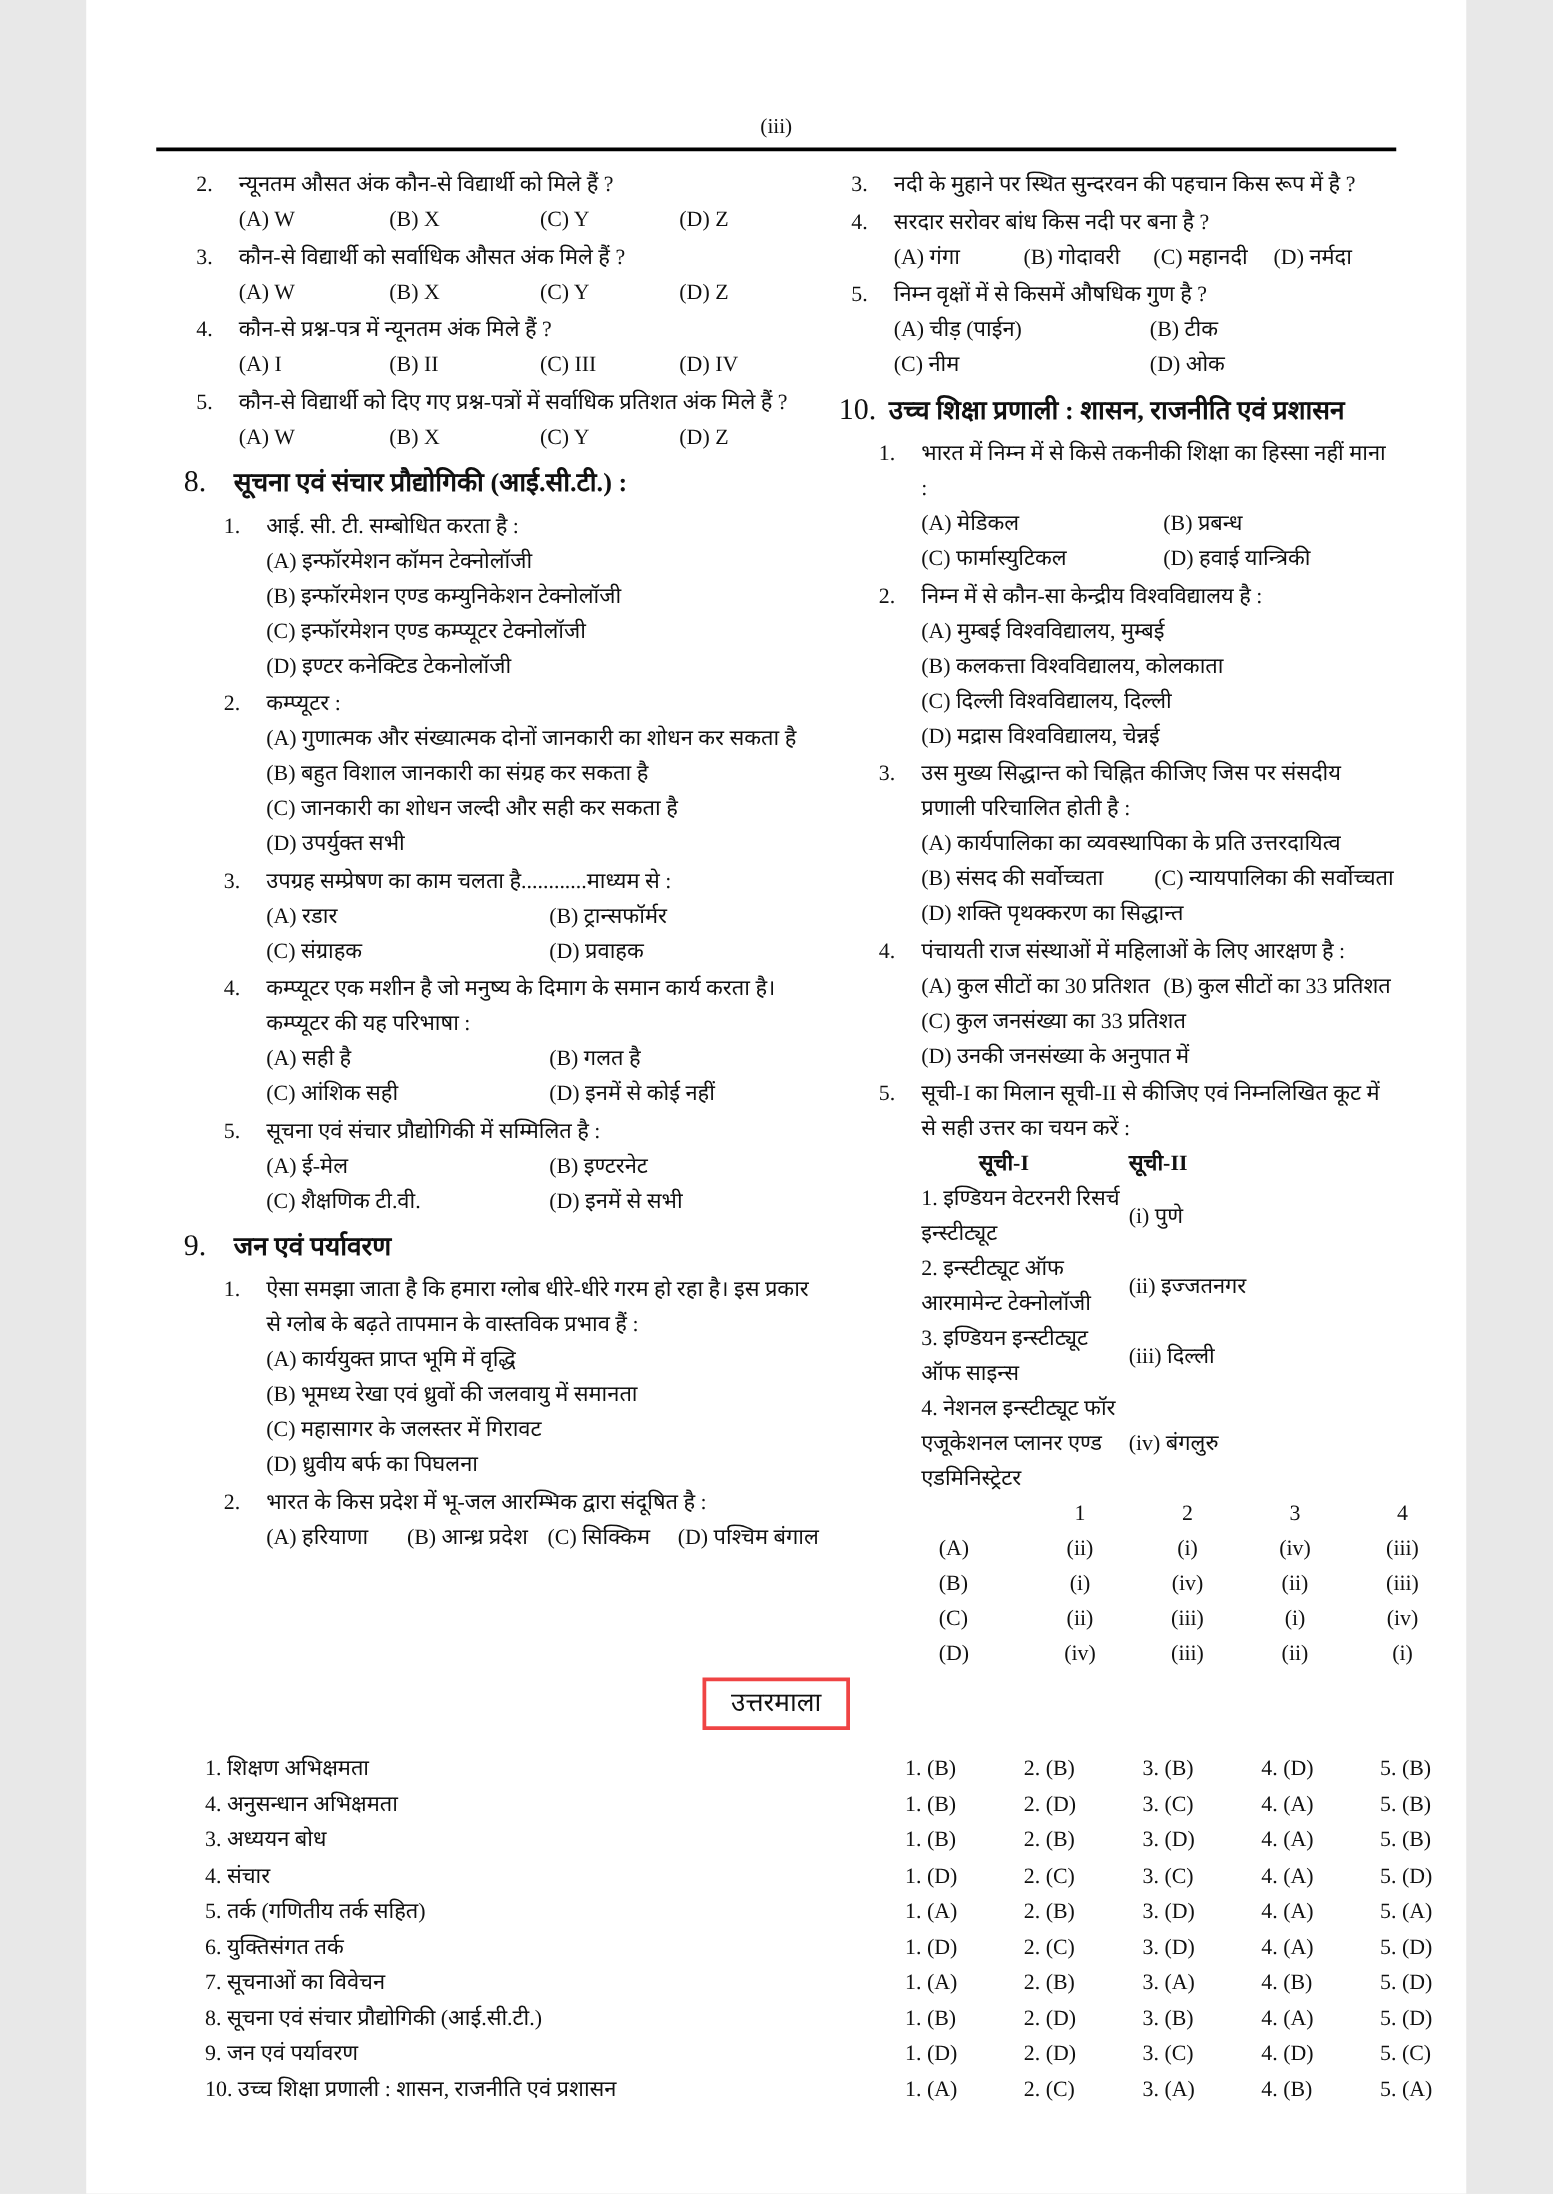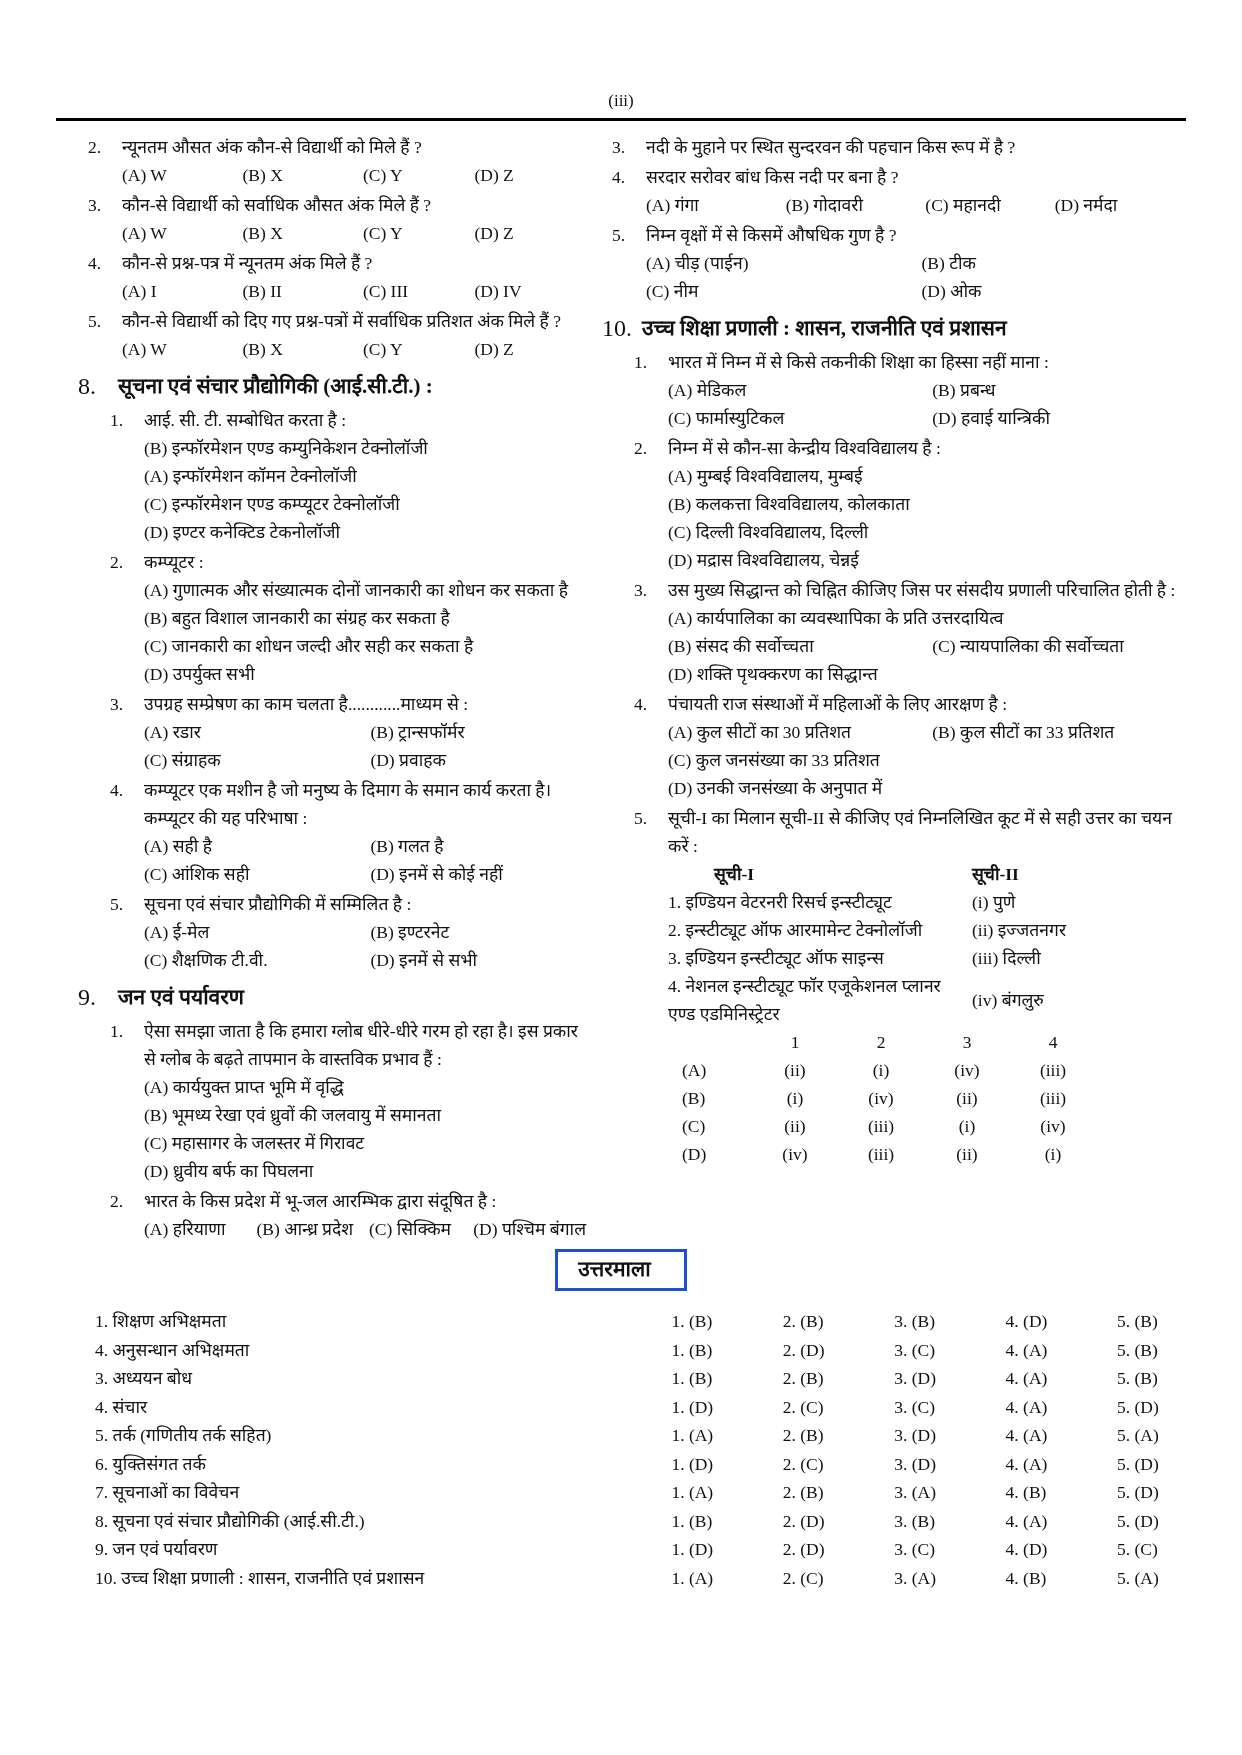--- a/index.html
+++ b/index.html
@@ -1,17 +1,17 @@
 <!DOCTYPE html>
 <html><head>
 <meta charset="utf-8">
 <style>
   html,body{margin:0;padding:0;background:#e8e8e8;}
   .page{
-    width:1242px;height:1755px;background:#ffffff;position:relative;
+    width:1104px;height:1755px;background:#ffffff;position:relative;
     font-family:"Liberation Serif","DejaVu Serif",serif;color:#111;
     overflow:hidden;margin:0 auto;
   }
   .page-label{padding-top:88px;text-align:center;font-size:17px;line-height:26px;}
   .rule{border-top:3px solid #000;margin:4px 56px 0 56px;}
   .columns{display:flex;gap:16px;padding:10px 58px 0 78px;}
   .col-left{flex:0 0 508px;min-width:0;}
   .col-right{flex:1;min-width:0;}
   .section{display:flex;margin:8px 0 4px 0;font-weight:bold;font-size:21px;line-height:31px;}
   .sec-num{flex:0 0 40px;font-weight:normal;font-size:24px;}
@@ -30,22 +30,22 @@
   .match-l{flex:1;padding-right:6px;}
   .match-r{flex:0 0 212px;}
   .match-head .match-l{padding-left:46px;font-weight:bold;}
   .match-head .match-r{font-weight:bold;}
   .matrix-row{display:flex;}
   .mx-label{flex:0 0 70px;padding-left:14px;}
   .mx-cell{flex:0 0 86px;text-align:center;}
   .matrix-head .mx-cell{text-align:center;}
   .answers-box-wrap{text-align:center;margin-top:6px;}
   .answers-title-box{
-    display:inline-block;border:3px solid #1d4ed8;padding:1px 33px 3px 20px;
-    font-weight:bold;font-size:21px;line-height:32px;
+    display:inline-block;border:3px solid #ef4444;padding:1px 20px 3px 20px;
+    font-weight:normal;font-size:21px;line-height:32px;
   }
   .answers-table{padding:16px 30px 0 95px;font-size:17.5px;}
   .ans-row{display:flex;line-height:28.5px;justify-content:space-between;}
   .ans-label{flex:0 0 560px;}
   .ans-cell{flex:0 0 95px;white-space:nowrap;}
 </style>
 </head>
 <body>
 
 <div class="page">
@@ -112,22 +112,22 @@
         <div class="section">
           <span class="sec-num">8.</span>
           <span class="sec-title">सूचना एवं संचार प्रौद्योगिकी (आई.सी.टी.) :</span>
         </div>
         <div class="q sub">
           <div class="q-head">
             <span class="q-num">1.</span>
             <span class="q-text">आई. सी. टी. सम्बोधित करता है :</span>
           </div>
           <div class="opts">
+            <div class="opt-row cols1"><span class="opt">(A) इन्फॉरमेशन कॉमन टेक्नोलॉजी</span></div>
             <div class="opt-row cols1"><span class="opt">(B) इन्फॉरमेशन एण्ड कम्युनिकेशन टेक्नोलॉजी</span></div>
-            <div class="opt-row cols1"><span class="opt">(A) इन्फॉरमेशन कॉमन टेक्नोलॉजी</span></div>
             <div class="opt-row cols1"><span class="opt">(C) इन्फॉरमेशन एण्ड कम्प्यूटर टेक्नोलॉजी</span></div>
             <div class="opt-row cols1"><span class="opt">(D) इण्टर कनेक्टिड टेकनोलॉजी</span></div>
           </div>
         </div>
         <div class="q sub">
           <div class="q-head">
             <span class="q-num">2.</span>
             <span class="q-text">कम्प्यूटर :</span>
           </div>
           <div class="opts">

